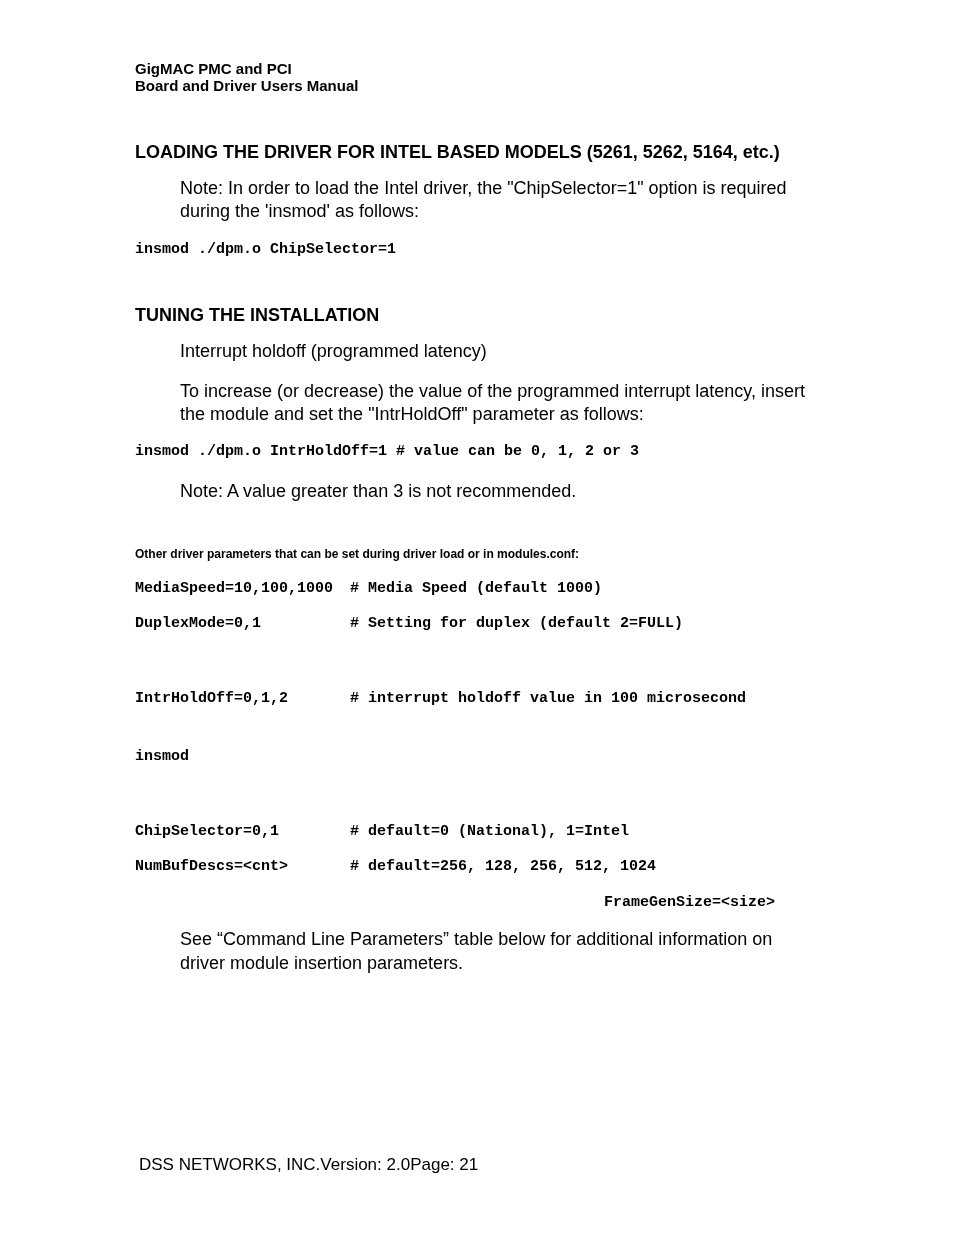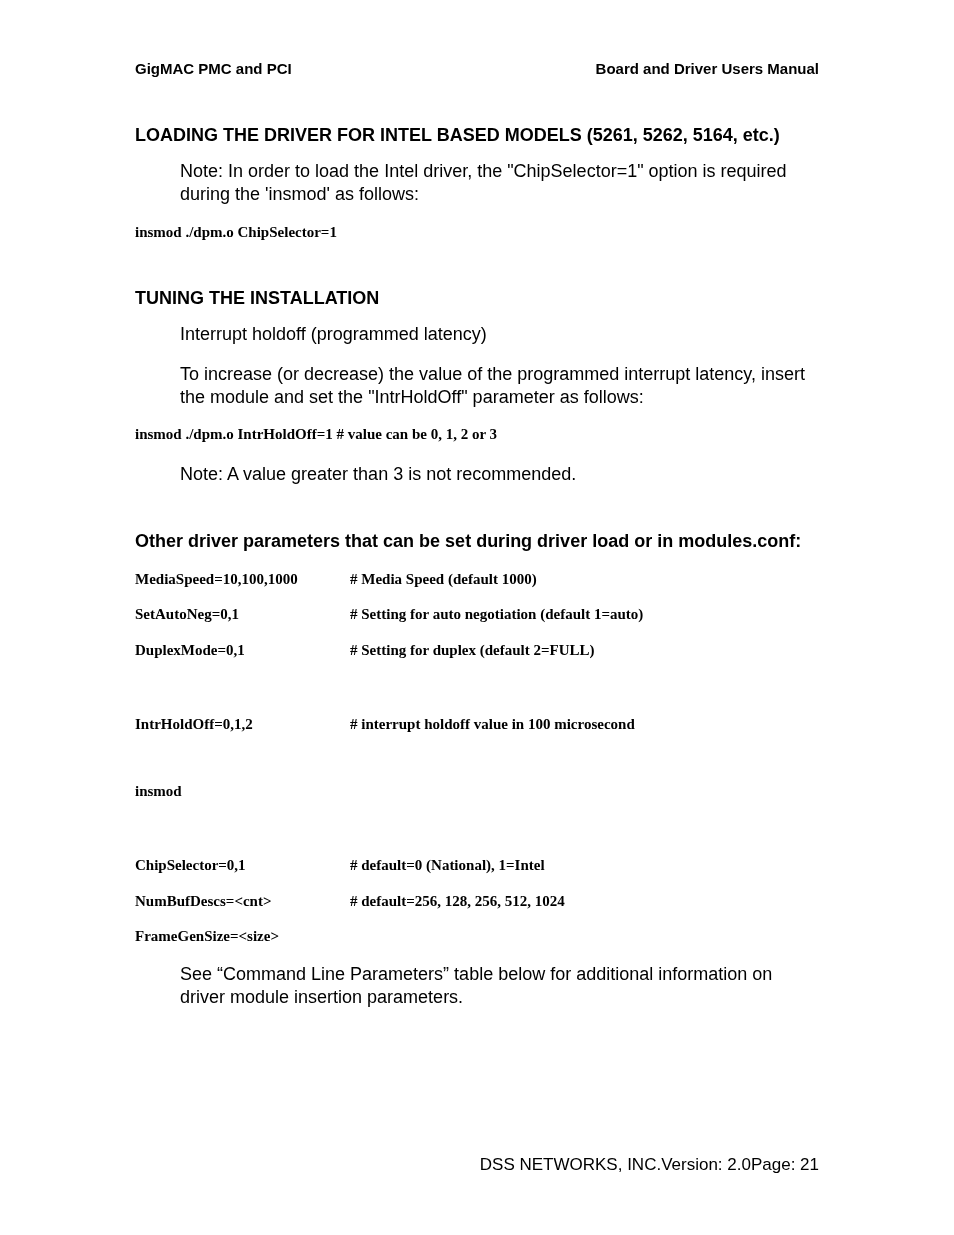--- a/index.html
+++ b/index.html
@@ -18,72 +18,74 @@
     height: 1235px;
     padding: 60px 135px 60px 135px;
     position: relative;
   }
   .header {
     display: flex;
     justify-content: space-between;
     font-weight: bold;
     font-size: 15px;
     margin-bottom: 48px;
+    flex-direction: column;
   }
   .h-underline {
     font-weight: bold;
     font-size: 18px;
     margin-bottom: 14px;
   }
   .body-text {
     font-size: 18px;
     line-height: 1.3;
     margin-bottom: 16px;
     margin-left: 45px;
   }
   .mono {
-    font-family: Liberation Serif, serif;
+    font-family: Liberation Mono, monospace;
     font-weight: bold;
     font-size: 15px;
     white-space: pre-wrap;
     line-height: 1.3;
   }
   .mono-block {
     margin-bottom: 18px;
   }
   .section-gap {
     height: 28px;
   }
   .bold-body {
     font-weight: bold;
-    font-size: 18px;
+    font-size: 12px;
     line-height: 1.3;
     margin-bottom: 16px;
   }
   .param-row {
     display: flex;
     margin-bottom: 16px;
+    justify-content: flex-end;
   }
   .param-name {
     width: 215px;
     flex-shrink: 0;
   }
   .param-desc {
     flex: 1;
   }
   .intrhold-wrap {
     margin-bottom: 16px;
   }
   .footer {
     position: absolute;
     bottom: 60px;
-    left: 120px;
+    left: 139px;
     right: 135px;
     display: flex;
-    justify-content: flex-end;
+    justify-content: flex-start;
     font-size: 17px;
   }
 </style>
 </head>
 <body>
 
 <div class="page">
 
   <div class="header">
     <span>GigMAC PMC and PCI</span>
@@ -105,30 +107,26 @@
   <div class="section-gap"></div>
 
   <div class="bold-body">Other driver parameters that can be set during driver load or in modules.conf:</div>
 
   <div>
     <div class="param-row mono">
       <span class="param-name">MediaSpeed=10,100,1000</span>
       <span class="param-desc"># Media Speed (default 1000)</span>
     </div>
     <div class="param-row mono">
-      <span class="param-name">SetAutoNeg=0,1</span>
-      <span class="param-desc"># Setting for auto negotiation (default 1=auto)</span>
-    </div>
-    <div class="param-row mono">
       <span class="param-name">DuplexMode=0,1</span>
       <span class="param-desc"># Setting for duplex (default 2=FULL)</span>
     </div>
 
     <div class="mono intrhold-wrap">
-      <div class="param-row" style="margin-bottom:8px;">
+      <div class="param-row" style="margin-bottom:0;">
         <span class="param-name">IntrHoldOff=0,1,2</span>
         <span class="param-desc"># interrupt holdoff value in 100 microsecond</span>
       </div>
       <div>insmod</div>
     </div>
 
     <div class="param-row mono">
       <span class="param-name">ChipSelector=0,1</span>
       <span class="param-desc"># default=0 (National), 1=Intel</span>
     </div>

